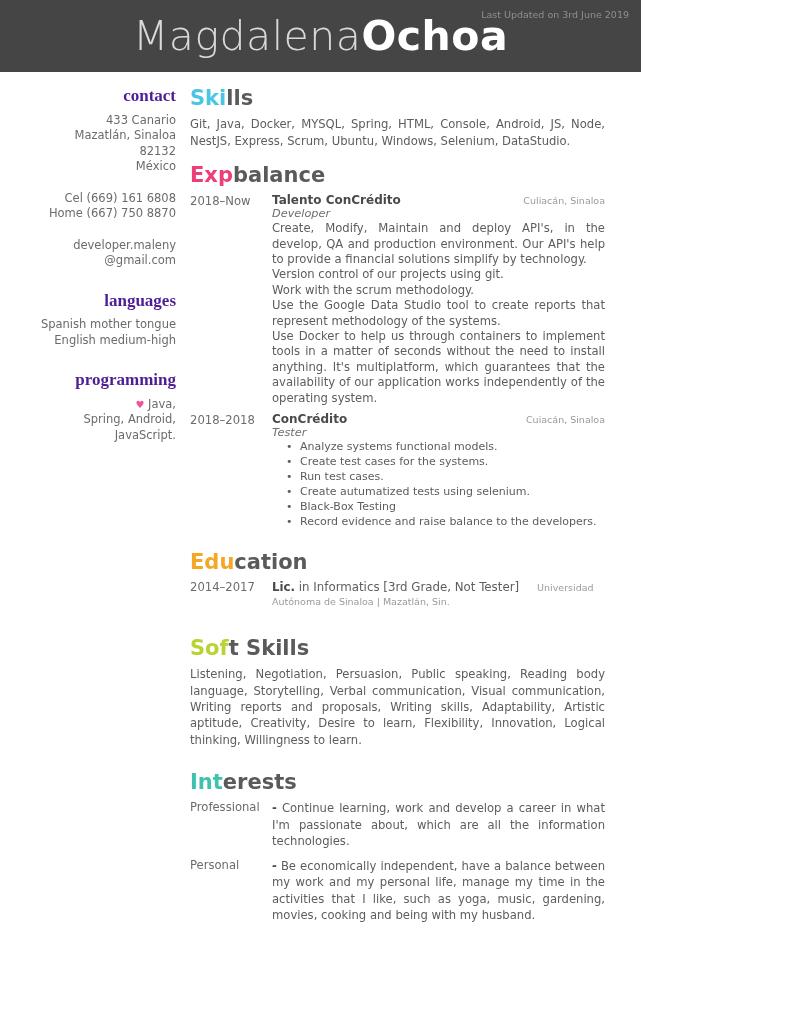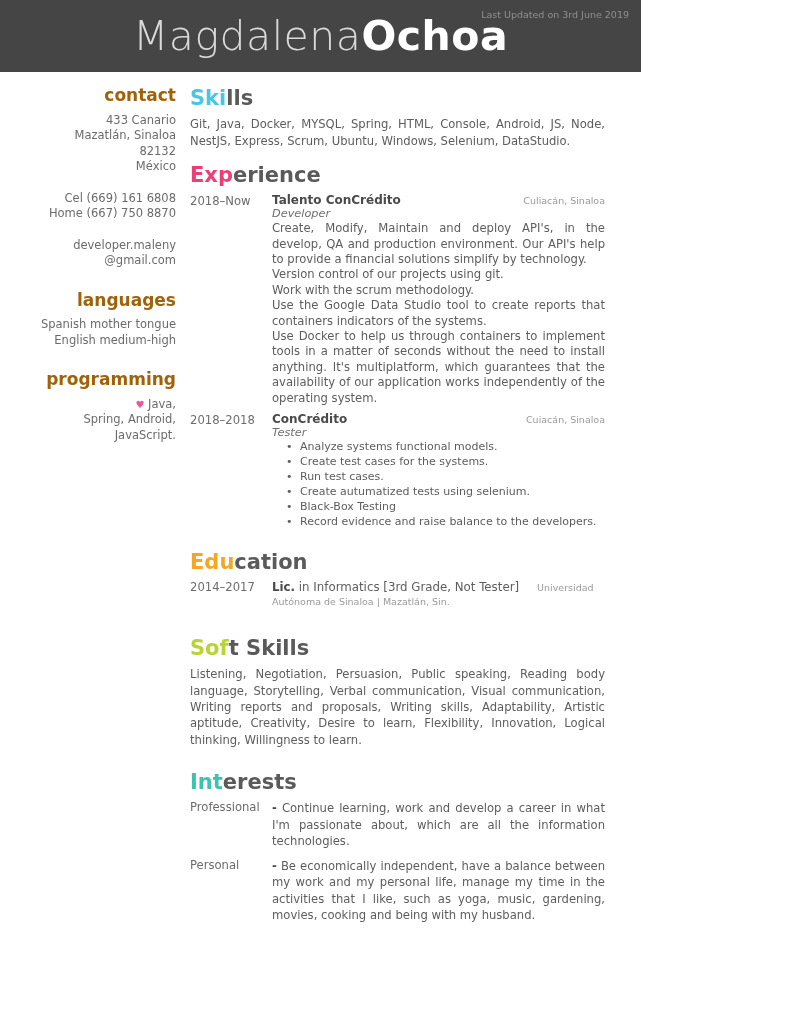--- a/index.html
+++ b/index.html
@@ -66,23 +66,24 @@
   .right-col {
     flex: 1;
     padding-right: 36px;
     box-sizing: border-box;
   }
 
   
   .left-heading {
     font-size: 17px;
     font-weight: 700;
-    color: #a16207;
+    color: #4c1d95;
     margin: 0 0 7px 0;
     line-height: 1.15;
+    font-family: Liberation Serif, serif;
   }
   .left-heading.spaced { margin-top: 22px; }
   .left-line {
     font-size: 11.5px;
     color: #6b6b6b;
     line-height: 1.35;
   }
   .left-block { margin-bottom: 2px; }
   .left-gap { height: 14px; }
   .heart {
@@ -260,34 +261,34 @@
     </div>
 
     <div class="right-col">
 
       <div class="sec">
         <div class="sec-title"><span class="hl-blue">Ski</span><span>lls</span></div>
         <p class="para">Git, Java, Docker, MYSQL, Spring, HTML, Console, Android, JS, Node, NestJS, Express, Scrum, Ubuntu, Windows, Selenium, DataStudio.</p>
       </div>
 
       <div class="sec">
-        <div class="sec-title"><span class="hl-pink">Exp</span><span>erience</span></div>
+        <div class="sec-title"><span class="hl-pink">Exp</span><span>balance</span></div>
 
         <div class="entry">
           <div class="entry-date">2018–Now</div>
           <div class="entry-body">
             <div class="entry-toprow">
               <span class="entry-org">Talento ConCrédito</span>
               <span class="entry-place">Culiacán, Sinaloa</span>
             </div>
             <div class="entry-role">Developer</div>
             <div class="entry-line">Create, Modify, Maintain and deploy API's, in the develop, QA and production environment. Our API's help to provide a financial solutions simplify by technology.</div>
             <div class="entry-line">Version control of our projects using git.</div>
             <div class="entry-line">Work with the scrum methodology.</div>
-            <div class="entry-line">Use the Google Data Studio tool to create reports that containers indicators of the systems.</div>
+            <div class="entry-line">Use the Google Data Studio tool to create reports that represent methodology of the systems.</div>
             <div class="entry-line">Use Docker to help us through containers to implement tools in a matter of seconds without the need to install anything.  It's multiplatform, which guarantees that the availability of our application works independently of the operating system.</div>
           </div>
         </div>
 
         <div class="entry">
           <div class="entry-date">2018–2018</div>
           <div class="entry-body">
             <div class="entry-toprow">
               <span class="entry-org">ConCrédito</span>
               <span class="entry-place">Cuiacán, Sinaloa</span>

